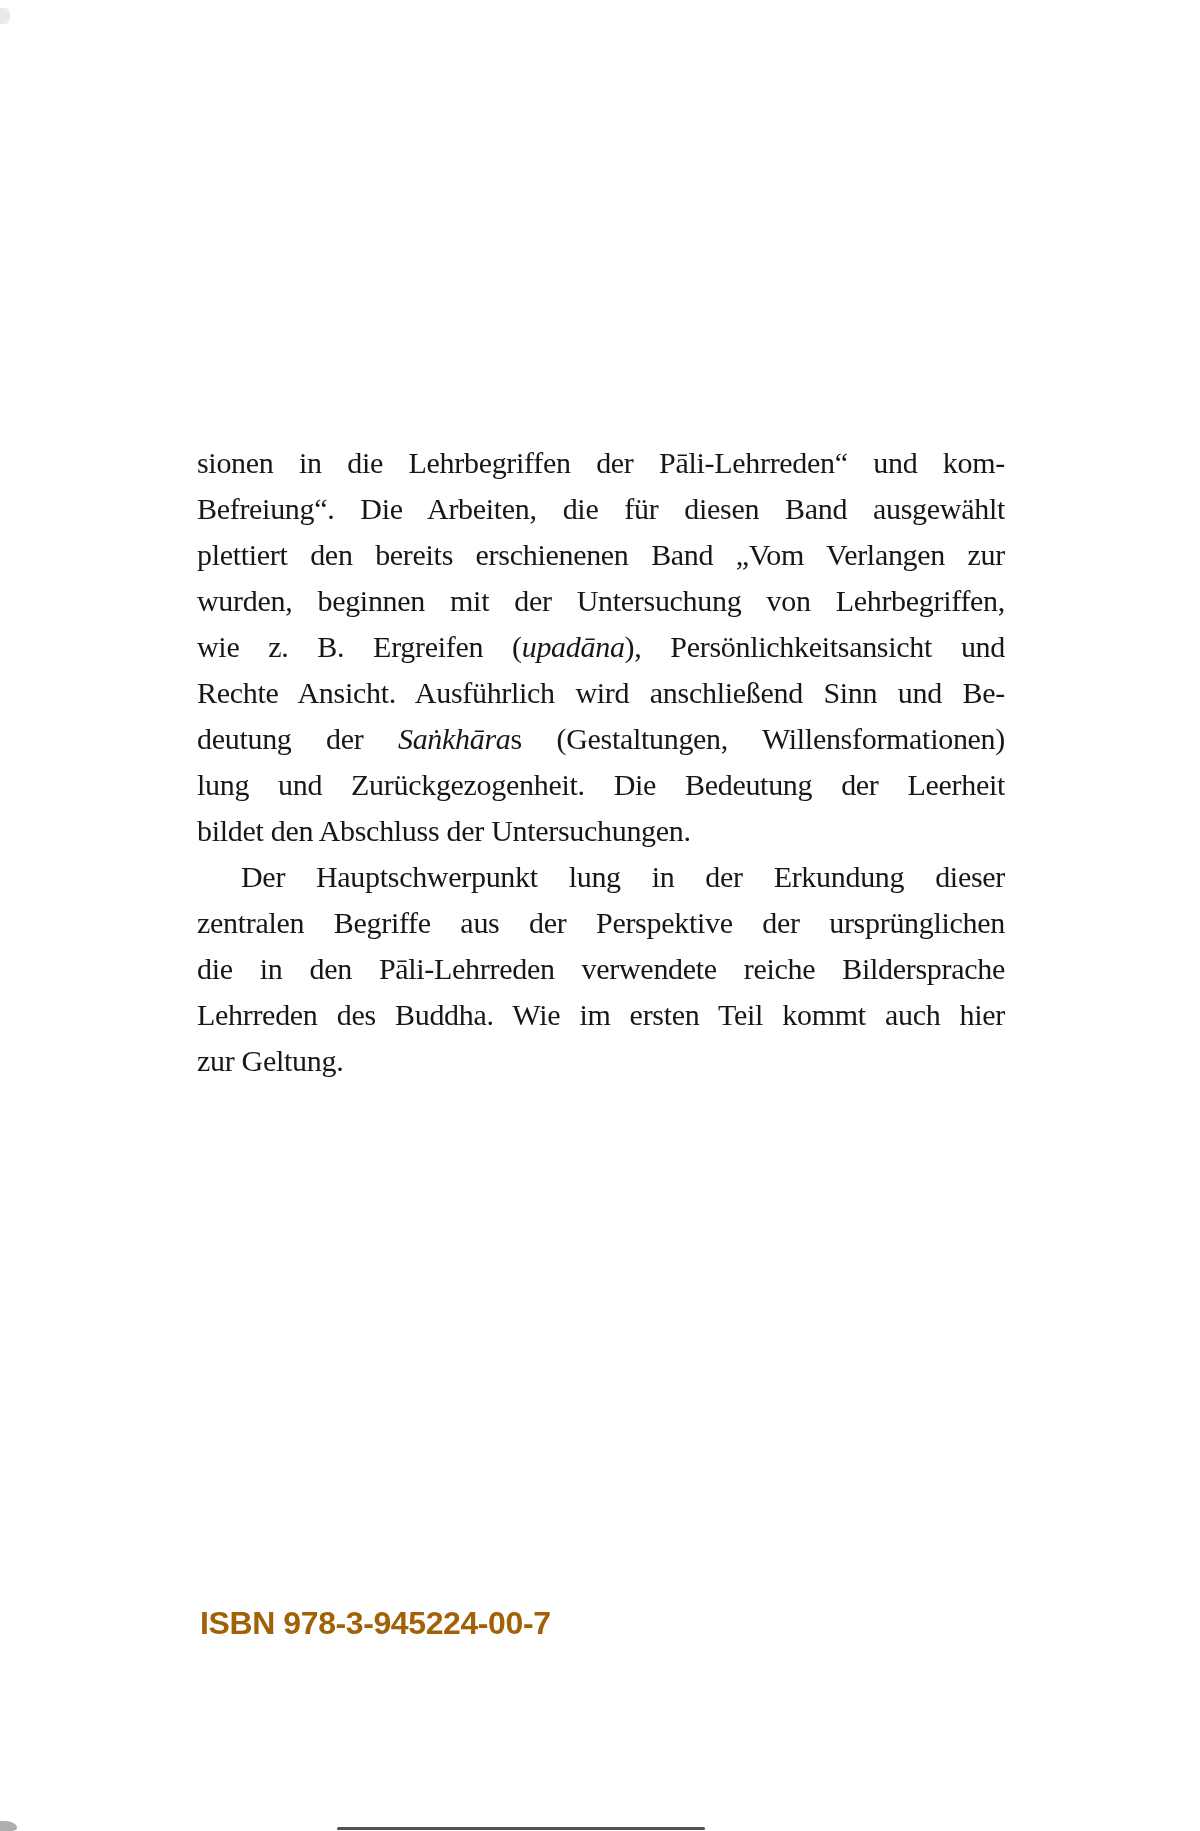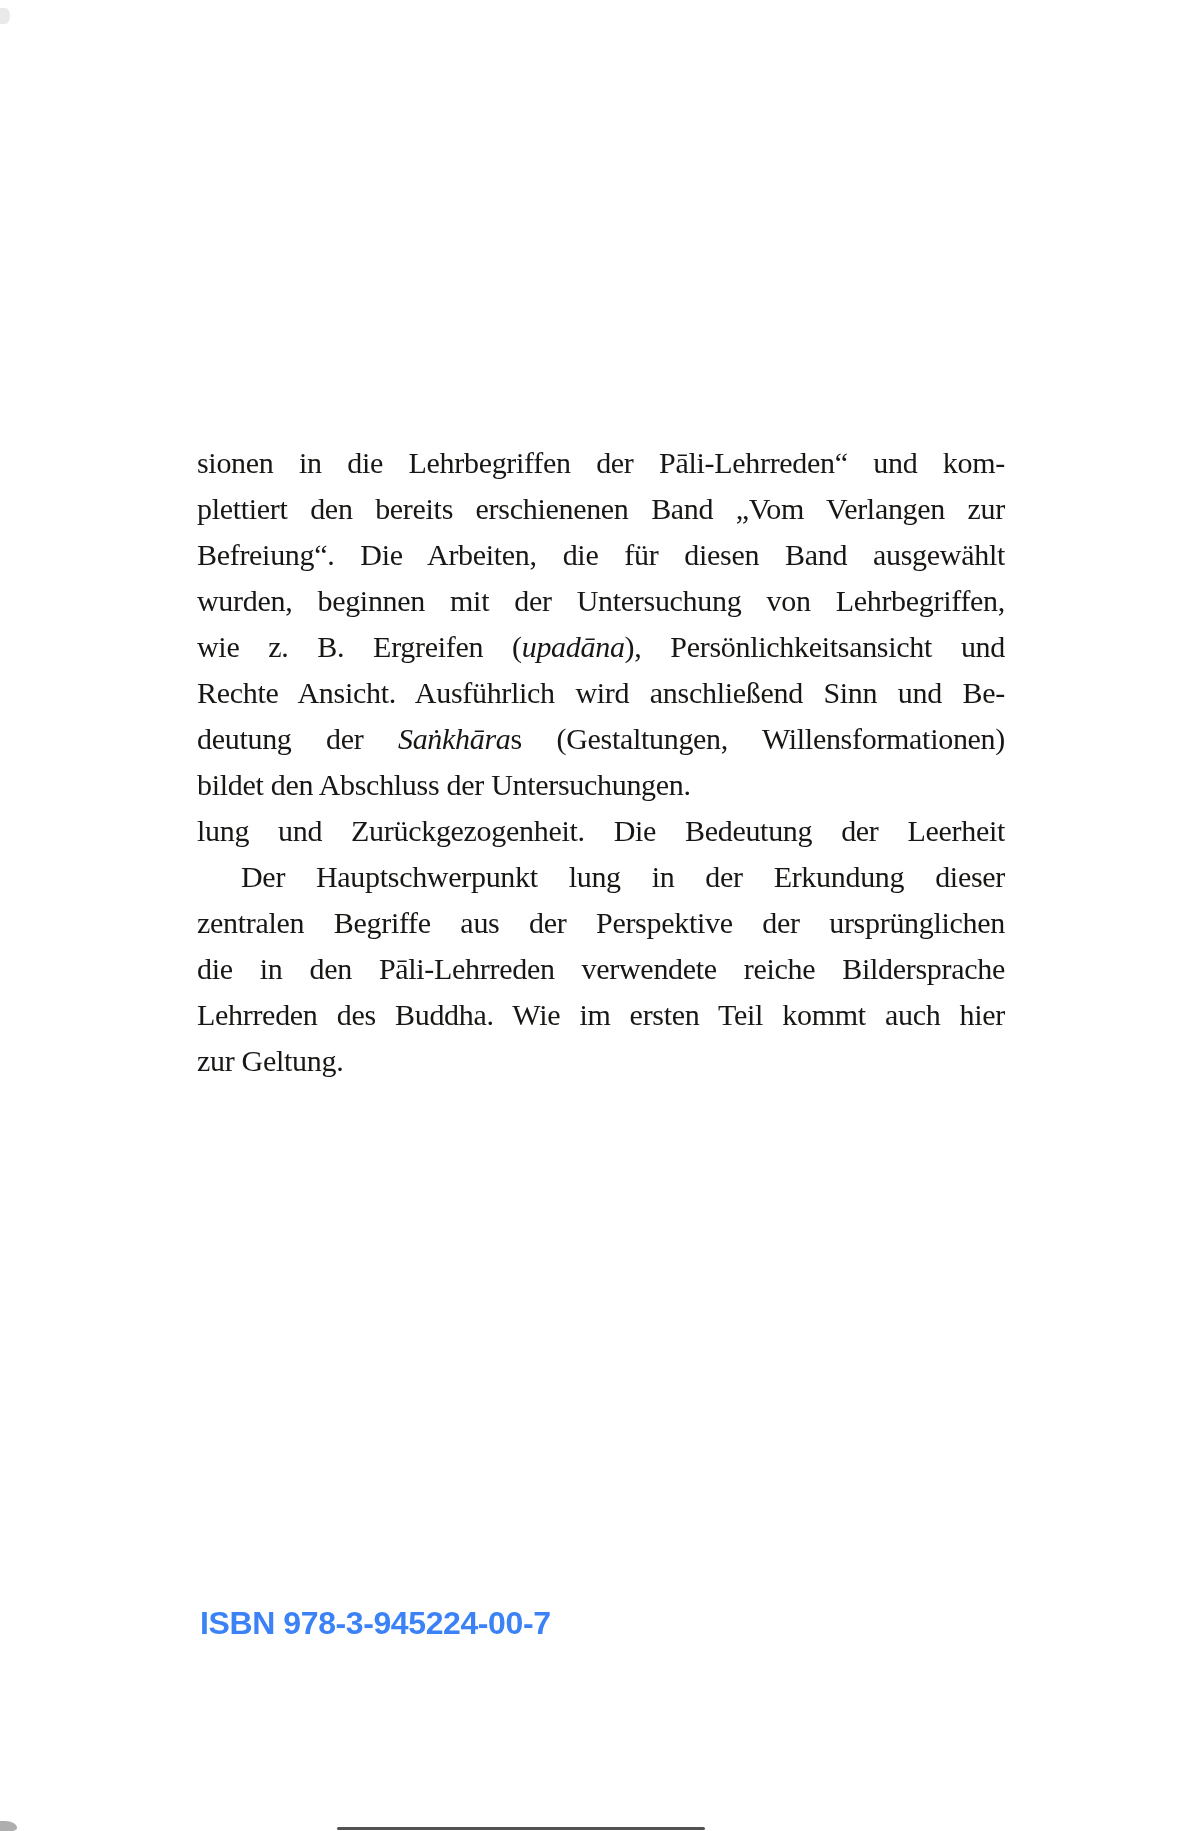--- a/index.html
+++ b/index.html
@@ -40,21 +40,21 @@
   .line i { font-style: italic; }
   
   .isbn {
     position: absolute;
     left: 200px; top: 1607px;
     font-family: "Liberation Sans", sans-serif;
     font-weight: 700;
     font-size: 32px;
     line-height: 32px;
     letter-spacing: -0.4px;
-    color: #3b82f6;
+    color: #a16207;
     white-space: nowrap;
   }
   
   .smudge-top-left {
     position: absolute; left: 0; top: 8px;
     width: 10px; height: 16px;
     background: #e9e9e9;
     border-radius: 0 60% 60% 0;
   }
   .smudge-bottom-left {
@@ -72,28 +72,28 @@
     opacity: .9;
   }
 </style>
 </head>
 <body>
 
 <div class="page">
   <main class="blurb">
       <div class="para">
         <div class="line">sionen in die Lehrbegriffen der Pāli-Lehrreden“ und kom-</div>
+        <div class="line">Befreiung“. Die Arbeiten, die für diesen Band ausgewählt</div>
         <div class="line">plettiert den bereits erschienenen Band „Vom Verlangen zur</div>
-        <div class="line">Befreiung“. Die Arbeiten, die für diesen Band ausgewählt</div>
         <div class="line">wurden, beginnen mit der Untersuchung von Lehrbegriffen,</div>
         <div class="line">wie z. B. Ergreifen (<i>upadāna</i>), Persönlichkeitsansicht und</div>
         <div class="line">Rechte Ansicht. Ausführlich wird anschließend Sinn und Be-</div>
         <div class="line">deutung der <i>Saṅkhāra</i>s (Gestaltungen, Willensformationen)</div>
+        <div class="line">lung und Zurückgezogenheit. Die Bedeutung der Leerheit</div>
         <div class="line last">bildet den Abschluss der Untersuchungen.</div>
-        <div class="line">lung und Zurückgezogenheit. Die Bedeutung der Leerheit</div>
       </div>
       <div class="para">
         <div class="line indent">Der Hauptschwerpunkt lung in der Erkundung dieser</div>
         <div class="line">zentralen Begriffe aus der Perspektive der ursprünglichen</div>
         <div class="line">die in den Pāli-Lehrreden verwendete reiche Bildersprache</div>
         <div class="line">Lehrreden des Buddha. Wie im ersten Teil kommt auch hier</div>
         <div class="line last">zur Geltung.</div>
       </div>
     </main>
   <div class="isbn">ISBN 978-3-945224-00-7</div>

